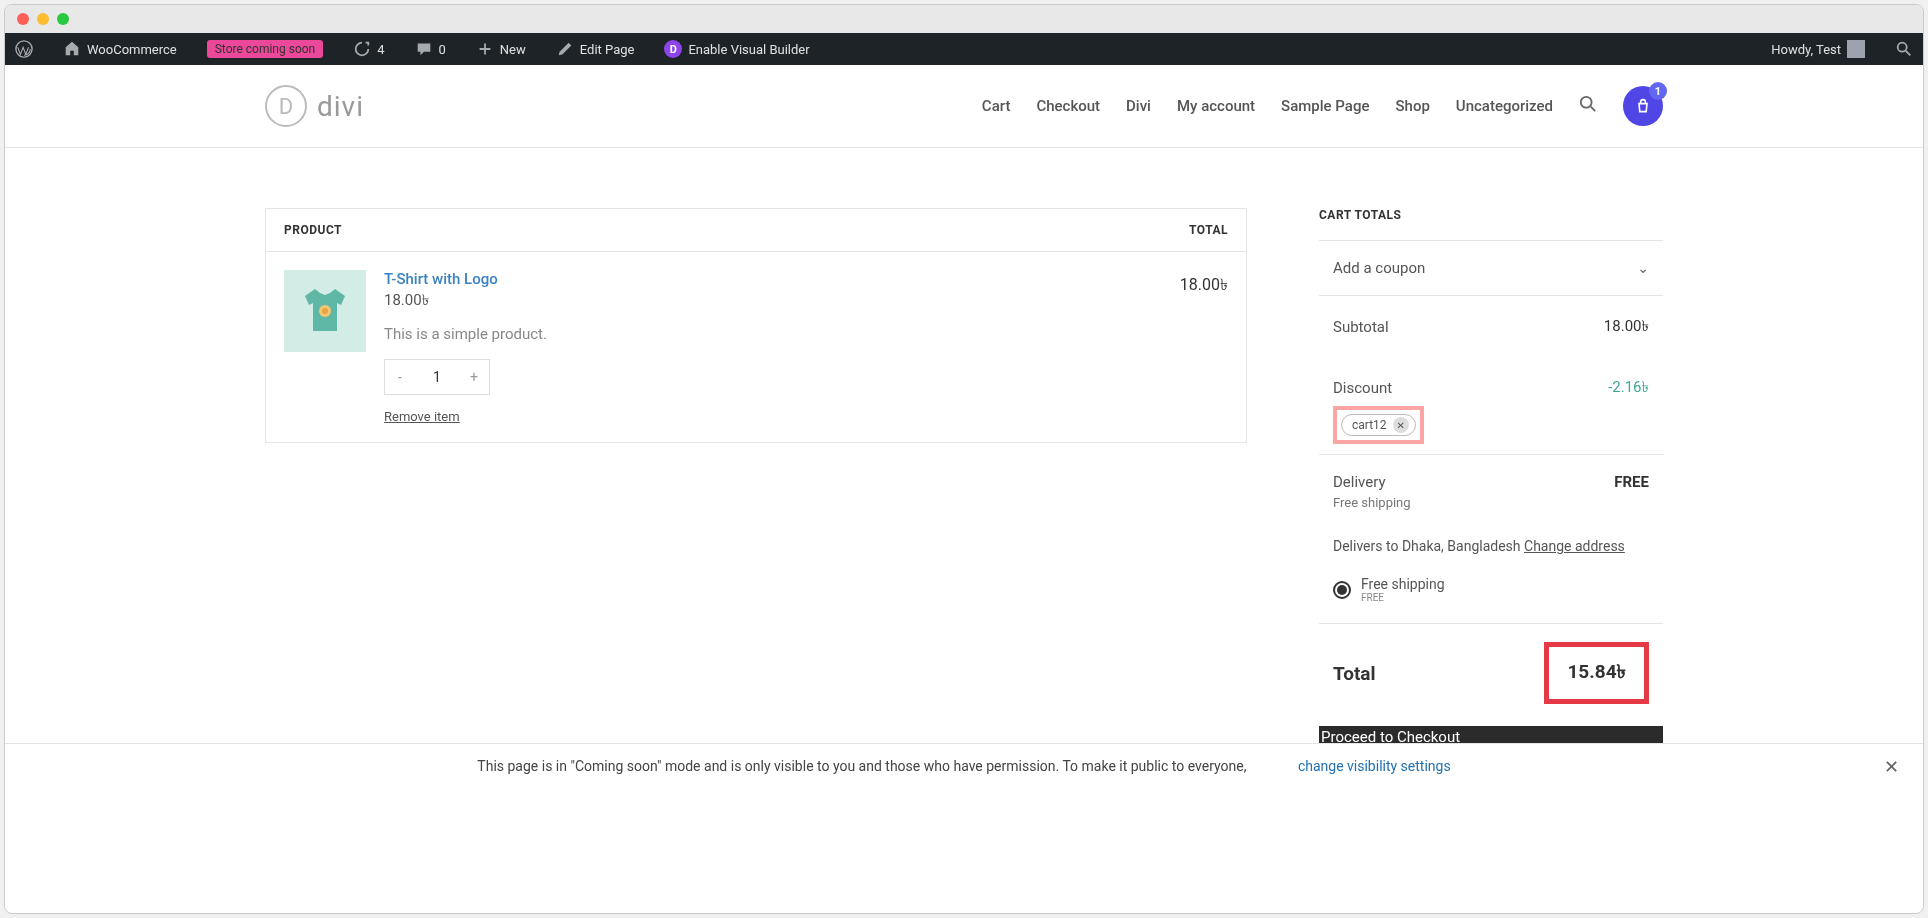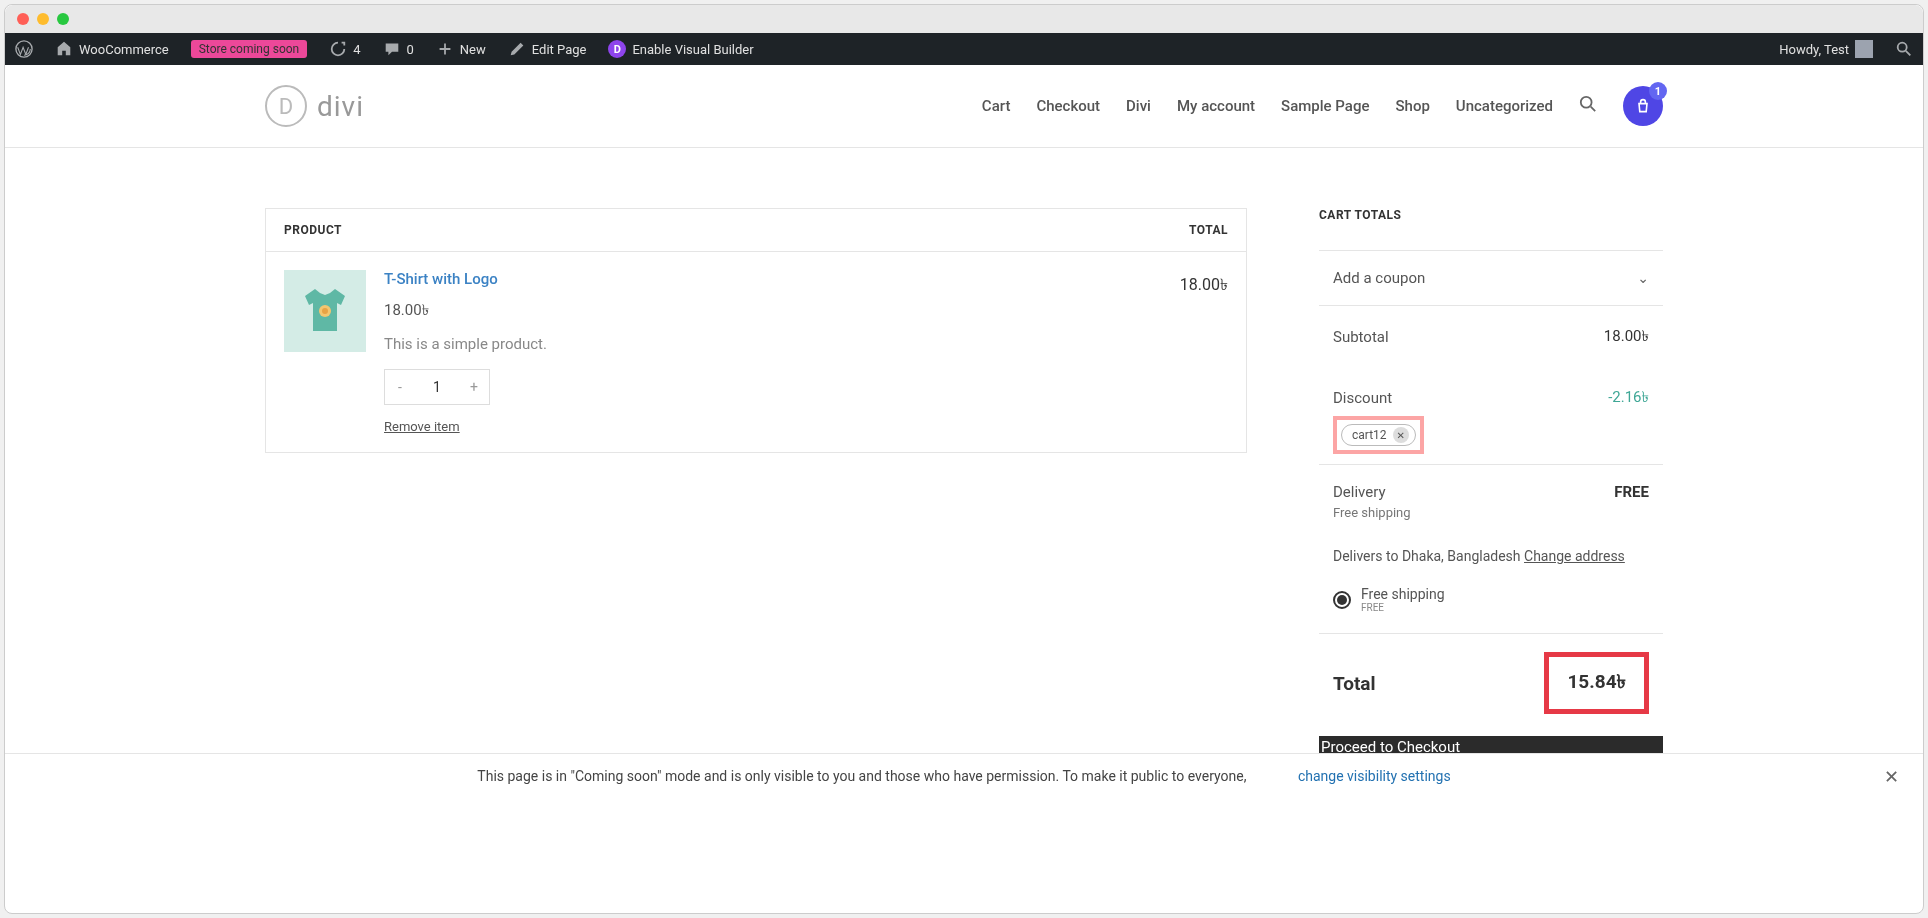--- a/index.html
+++ b/index.html
@@ -7,21 +7,21 @@
     
     
     .window-chrome { background: #e8e8e8; height: 28px; display: flex; align-items: center; padding-left: 12px; gap: 8px; border-radius: 8px 8px 0 0; }
     .traffic-light { width: 12px; height: 12px; border-radius: 50%; }
     .tl-red { background: #ff5f57; }
     .tl-yellow { background: #febc2e; }
     .tl-green { background: #28c840; }
     
     
     .wp-admin-bar { background: #1e2327; height: 32px; display: flex; align-items: center; justify-content: space-between; padding: 0 10px; color: #e0e0e0; font-size: 13px; }
-    .wp-admin-left, .wp-admin-right { display: flex; align-items: flex-start; gap: 22px; }
+    .wp-admin-left, .wp-admin-right { display: flex; align-items: flex-start; gap: 30px; }
     .wp-admin-item { display: flex; align-items: center; gap: 6px; cursor: pointer; }
     .wp-admin-item svg { width: 18px; height: 18px; fill: #a7aaad; }
     .store-badge { background: #ec4899; color: #333; padding: 2px 8px; border-radius: 3px; font-size: 12px; }
     .divi-d { width: 18px; height: 18px; border-radius: 50%; background: #8e44ec; display: flex; align-items: center; justify-content: center; color: #fff; font-size: 11px; font-weight: bold; }
     .user-avatar { width: 18px; height: 18px; background: #9ca3af; }
     
     
     .browser-content { background: #fff; min-height: 640px; position: relative; }
     
     
@@ -39,32 +39,32 @@
     
     .page-body { display: flex; padding: 60px 260px 40px; gap: 72px; align-items: flex-start; }
     
     
     .cart-table { flex: 1; border: 1px solid #e5e5e5; }
     .cart-table-header { display: flex; justify-content: space-between; padding: 14px 18px; border-bottom: 1px solid #e5e5e5; font-size: 12px; font-weight: 700; color: #333; letter-spacing: 0.5px; }
     .cart-row { display: flex; padding: 18px; gap: 18px; }
     .product-thumb { width: 82px; height: 82px; background: #d4ece6; display: flex; align-items: center; justify-content: center; }
     .product-thumb svg { width: 60px; height: 60px; }
     .product-info { flex: 1; }
-    .product-title { color: #3b82c4; font-size: 15px; font-weight: 500; margin-bottom: 10px; cursor: pointer; }
+    .product-title { color: #3b82c4; font-size: 15px; font-weight: 500; cursor: pointer; }
     .product-price { color: #555; font-size: 15px; margin-bottom: 12px; }
     .product-desc { color: #888; font-size: 15px; margin-bottom: 16px; }
     .qty-control { display: inline-flex; border: 1px solid #ddd; align-items: center; }
     .qty-btn { width: 30px; height: 34px; display: flex; align-items: center; justify-content: center; cursor: pointer; color: #999; font-size: 14px; }
     .qty-val { width: 44px; text-align: center; font-size: 14px; color: #333; }
     .remove-link { display: block; margin-top: 14px; font-size: 13px; color: #555; text-decoration: underline; cursor: pointer; }
     .row-total { font-size: 16px; color: #333; align-self: flex-start; margin-top: 2px; }
     
     
     .cart-totals { width: 344px; }
-    .totals-title { font-size: 12px; font-weight: 700; letter-spacing: 0.5px; color: #333; margin-bottom: 28px; }
+    .totals-title { font-size: 12px; font-weight: 700; letter-spacing: 0.5px; color: #333; margin-bottom: 18px; }
     .totals-block { border-top: 1px solid #e5e5e5; }
     .totals-row { display: flex; justify-content: space-between; align-items: center; padding: 18px 14px; }
     .totals-label { font-size: 15px; color: #555; }
     .totals-value { font-size: 15px; color: #333; }
     .totals-value.discount { color: #3fa796; }
     .totals-value.free { font-weight: 700; }
     .chevron { font-size: 14px; color: #666; }
     .sub-text { font-size: 13px; color: #777; padding: 0 14px 14px; }
     .delivers-to { font-size: 14px; color: #555; padding: 14px 14px; }
     .change-addr { text-decoration: underline; cursor: pointer; }

